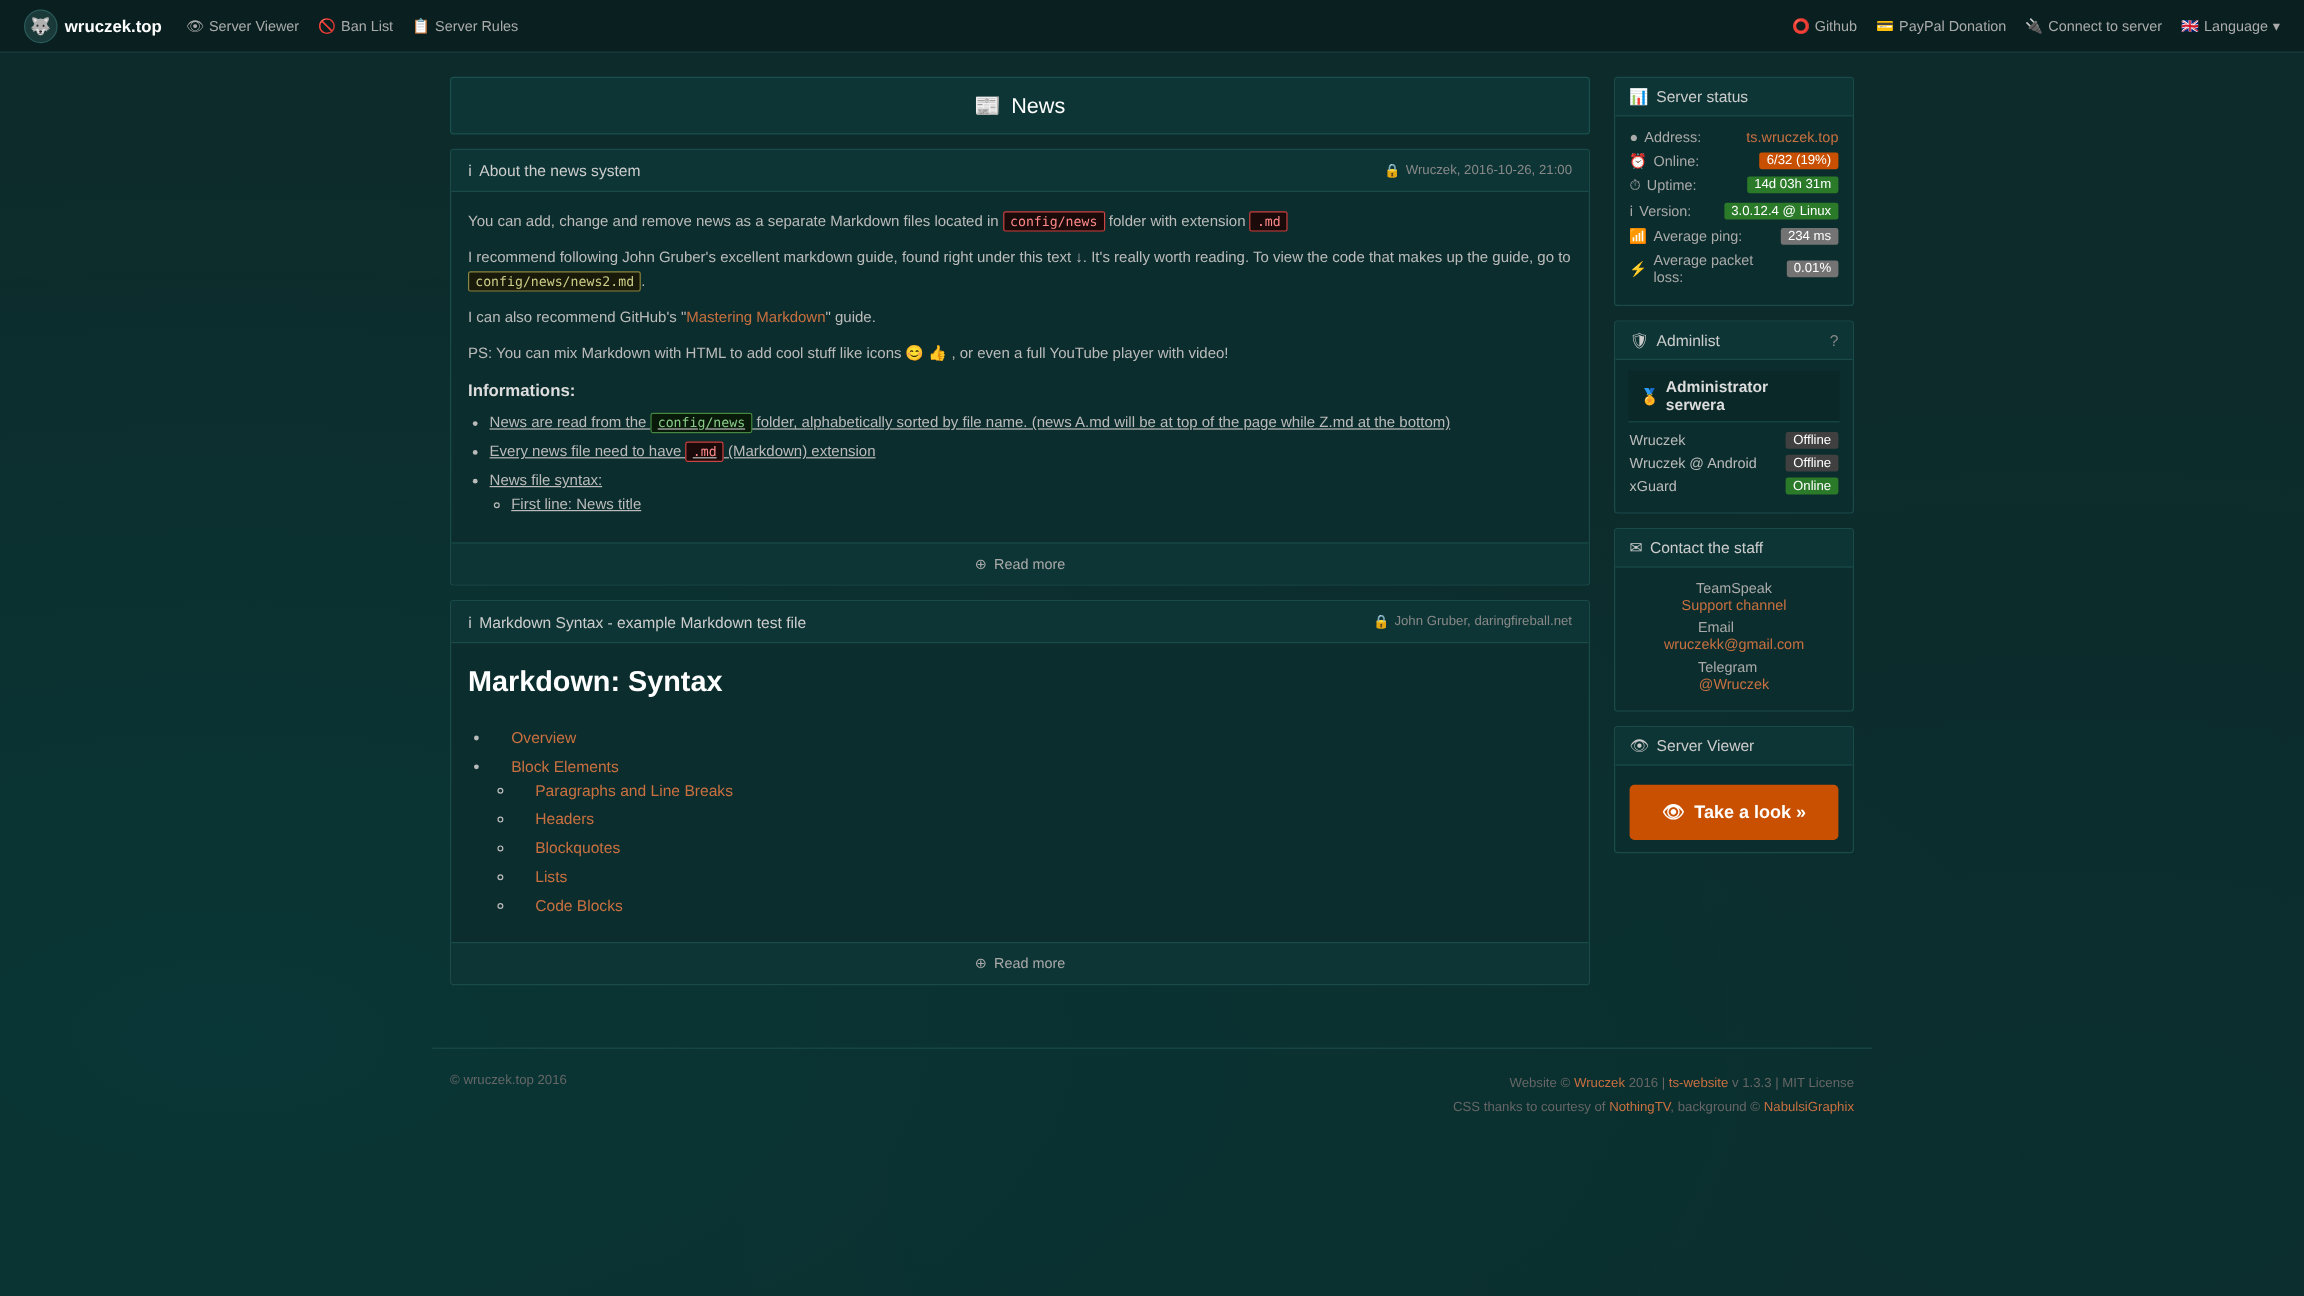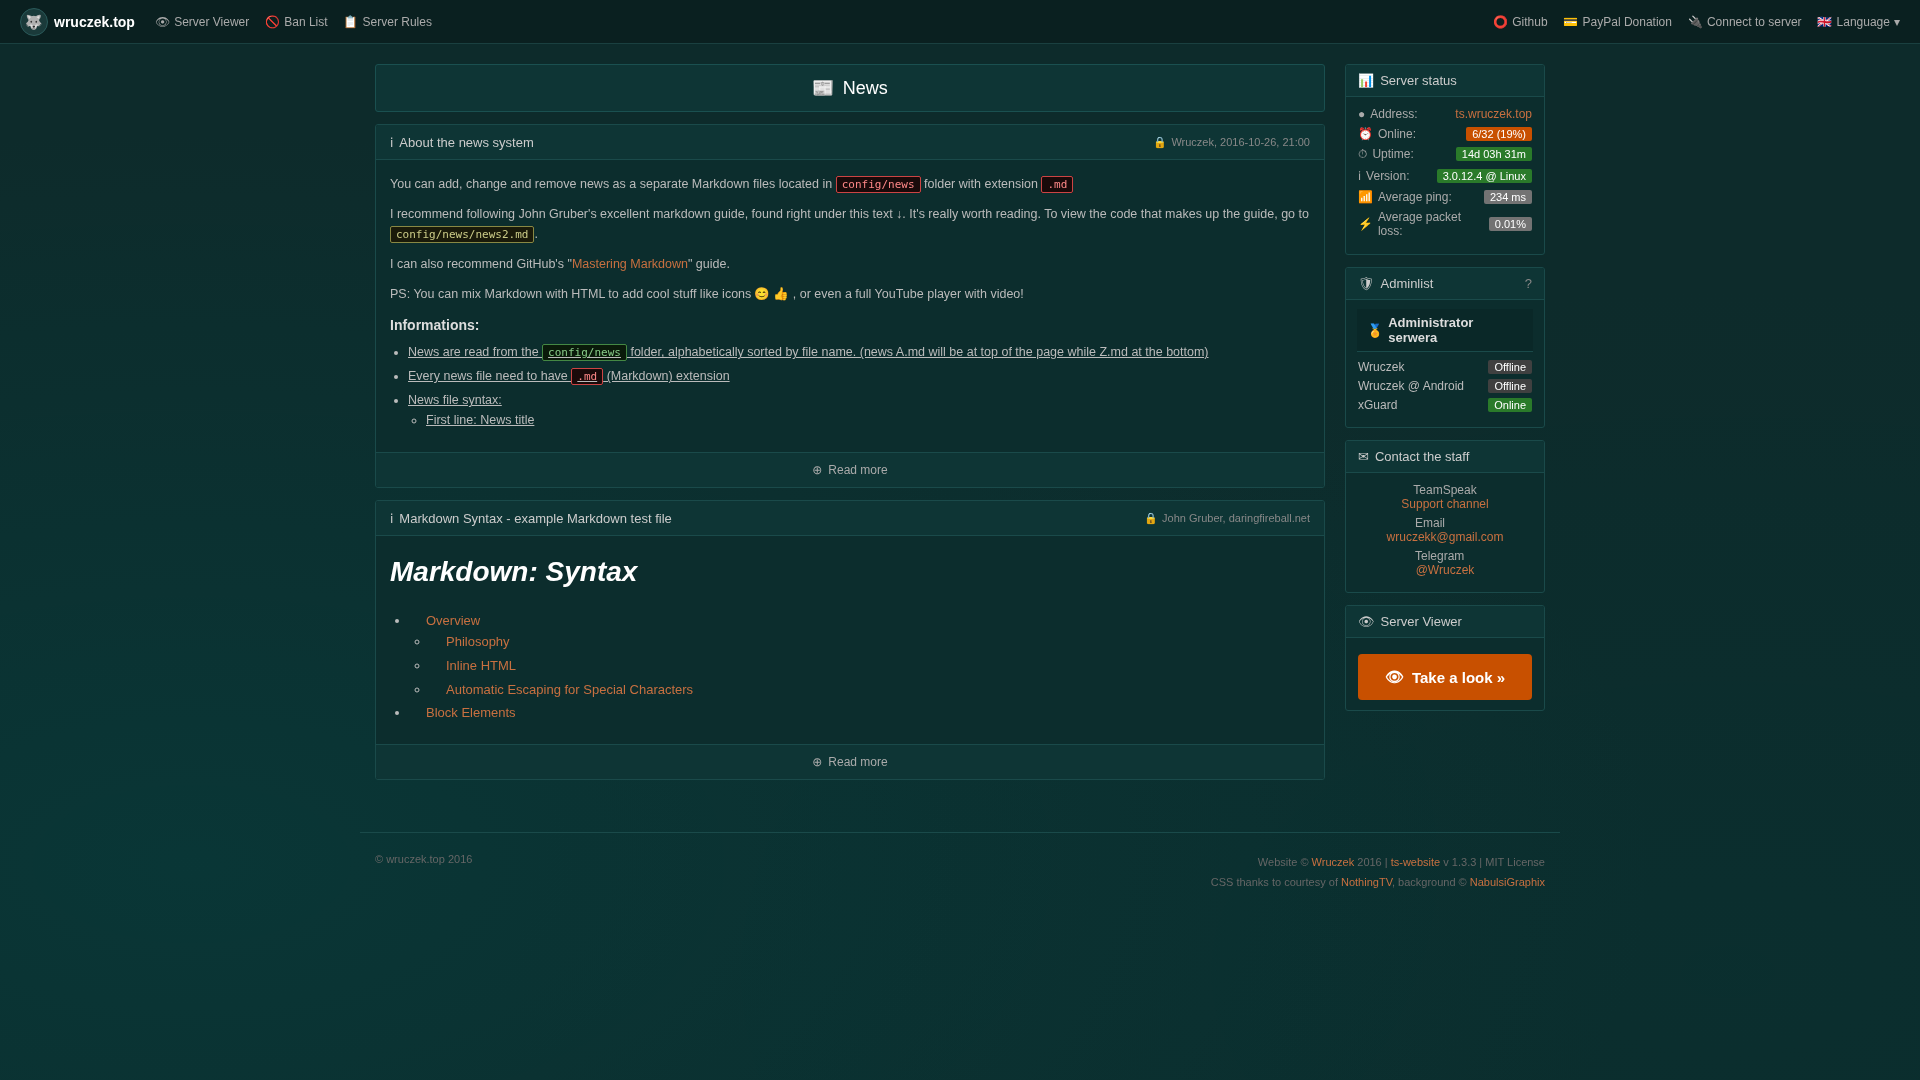--- a/index.html
+++ b/index.html
@@ -207,24 +207,23 @@
       font-size: 12px;
       display: flex;
       align-items: center;
       justify-content: center;
       gap: 6px;
     }
 
     
     .markdown-title {
       color: #fff;
-      font-size: 28px;
+      font-size: 24px;
       font-weight: bold;
       margin-bottom: 16px;
-      font-style: italic;
     }
     .toc-list {
       margin-left: 20px;
       margin-bottom: 6px;
     }
     .toc-list li {
       margin-bottom: 3px;
     }
     .toc-link {
       color: #c87040;
@@ -469,28 +468,30 @@
         <div class="news-card-meta">
           <span>🔒</span>
           <span>John Gruber, daringfireball.net</span>
         </div>
       </div>
       <div class="news-card-body">
         <div class="markdown-title">Markdown: Syntax</div>
         <ul class="toc-list">
           <li class="toc-section">
             <a class="toc-link" href="#">Overview</a>
-            <ul class="toc-sub">
-              <li><a class="toc-link" href="#">Philosophy</a></li>
-              <li><a class="toc-link" href="#">Inline HTML</a></li>
-              <li><a class="toc-link" href="#">Automatic Escaping for Special Characters</a></li>
-            </ul>
           </li>
           <li class="toc-section">
             <a class="toc-link" href="#">Block Elements</a>
+            <ul class="toc-sub">
+              <li><a class="toc-link" href="#">Paragraphs and Line Breaks</a></li>
+              <li><a class="toc-link" href="#">Headers</a></li>
+              <li><a class="toc-link" href="#">Blockquotes</a></li>
+              <li><a class="toc-link" href="#">Lists</a></li>
+              <li><a class="toc-link" href="#">Code Blocks</a></li>
+            </ul>
           </li>
         </ul>
       </div>
       <div class="read-more-bar">
         <span>⊕</span>
         <span>Read more</span>
       </div>
     </div>
 
   </div>

